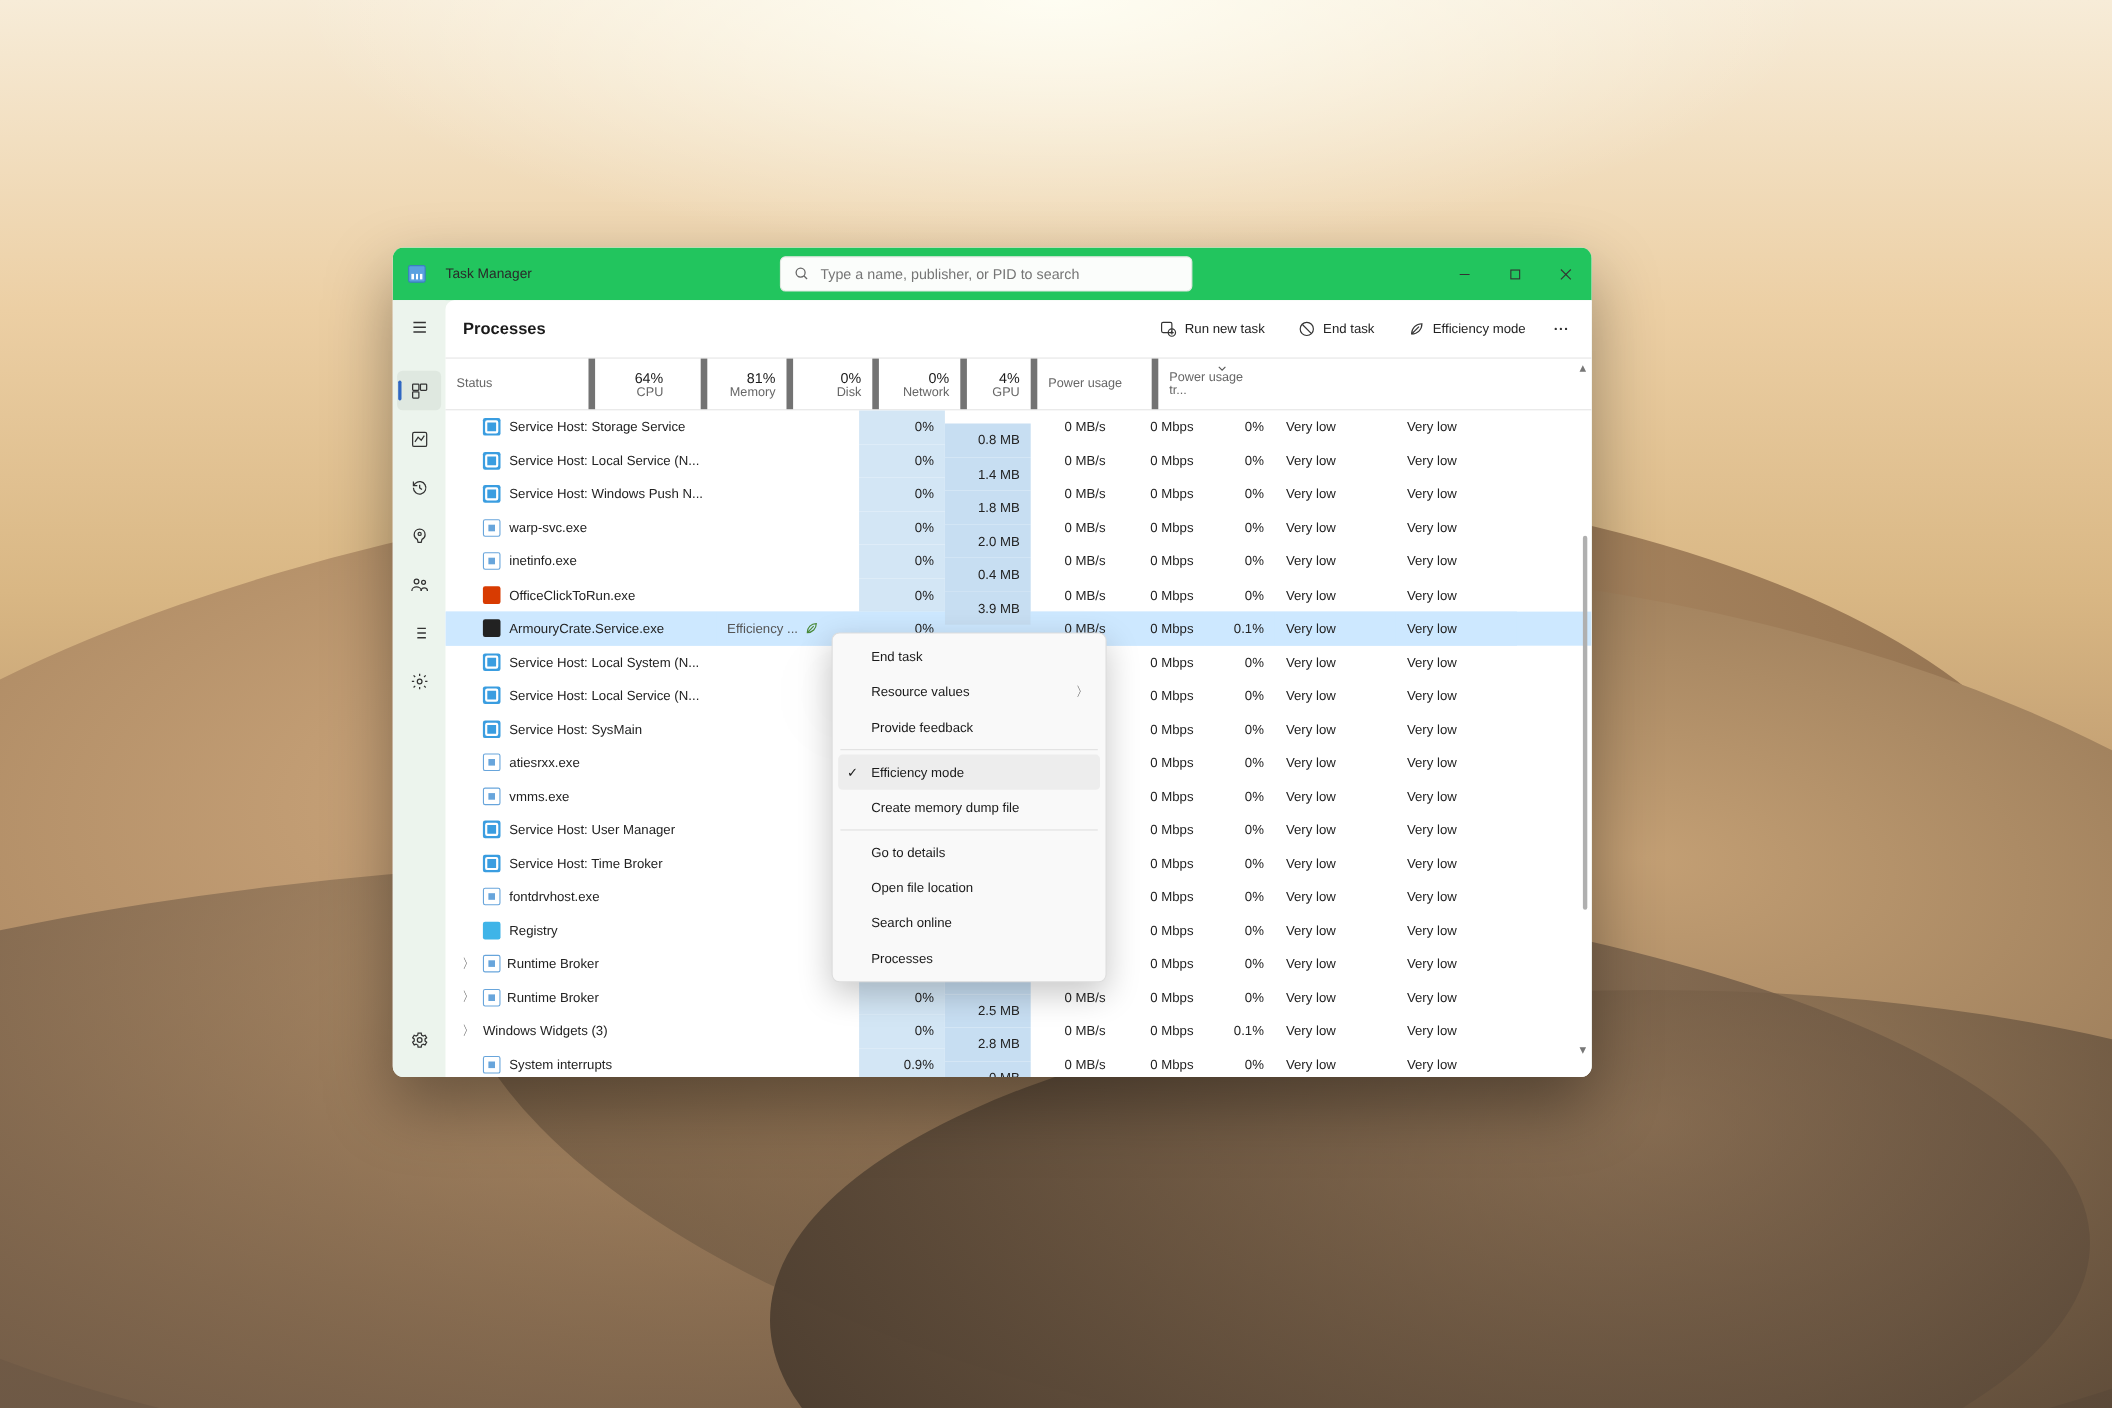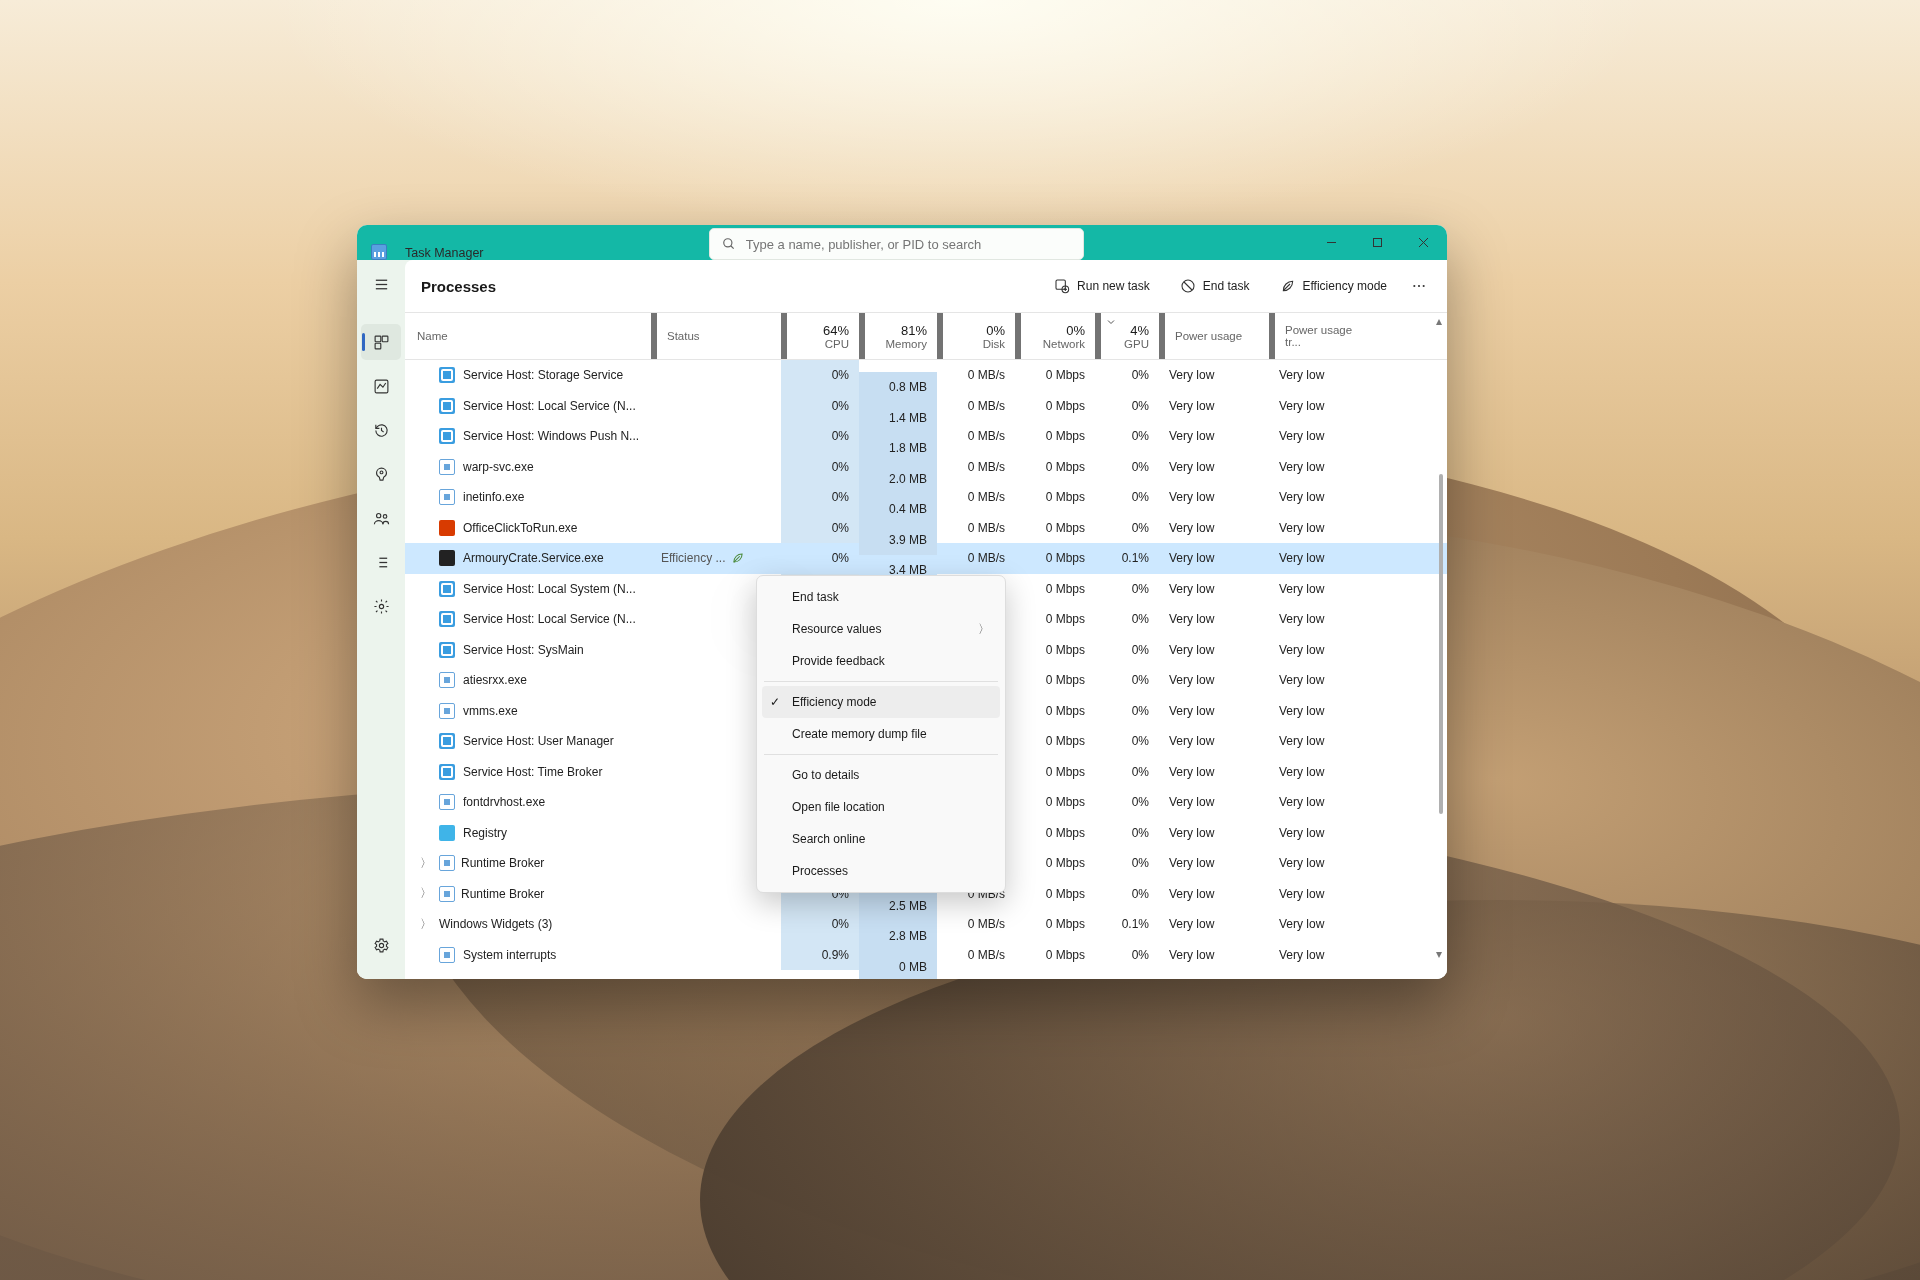--- a/index.html
+++ b/index.html
@@ -5,21 +5,21 @@
 *{box-sizing:border-box;margin:0;padding:0;font-family:"Segoe UI",sans-serif;font-size:12px;}
 body{width:1920px;height:1280px;overflow:hidden;background:linear-gradient(180deg,#f5e8d3 0%,#e6cfa8 30%,#c9a877 55%,#8c6f50 80%,#5a4a3a 100%);position:relative;}
 .desert{position:absolute;inset:0;background:radial-gradient(ellipse 60% 30% at 50% 0%,rgba(255,255,245,.9) 0%,rgba(245,232,211,0) 60%),linear-gradient(180deg,#f7ecd8 0%,#eccfa4 22%,#d9b784 42%,#b8946a 62%,#8d6f52 80%,#5e4c3c 100%);}
 .dune1,.dune2,.dune3,.dune4{position:absolute;border-radius:50%;}
 .dune1{width:2200px;height:900px;left:-300px;top:430px;background:radial-gradient(ellipse at 40% 30%,#cfa97e 0%,#9c7a56 60%,#6d5640 100%);transform:rotate(-4deg);}
 .dune2{width:1800px;height:800px;left:400px;top:520px;background:radial-gradient(ellipse at 60% 30%,#c39f74 0%,#866a4c 60%,#574633 100%);transform:rotate(6deg);}
 .dune3{width:2400px;height:700px;left:-500px;top:780px;background:radial-gradient(ellipse at 50% 20%,#a8866153 0%,#6d5845 70%,#463a2e 100%);}
 .dune4{width:1600px;height:600px;left:700px;top:900px;background:radial-gradient(ellipse at 50% 20%,#8d715480 0%,#4d3e30 80%);}
 
 .win{position:absolute;left:357px;top:225px;width:1090px;height:754px;background:#fff;border-radius:10px;box-shadow:0 25px 60px rgba(0,0,0,.35);overflow:hidden;display:flex;flex-direction:column;}
-.titlebar{height:35px;background:#14b8a6;display:flex;align-items:flex-end;padding:0 0 0 14px;gap:10px;}
+.titlebar{height:48px;background:#22c55e;display:flex;align-items:center;padding:0 0 0 14px;gap:10px;}
 .app-icon{width:16px;height:16px;background:#5aa0e0;border:1px solid #3a7fc0;border-radius:2px;position:relative;}
 .app-icon::after{content:"";position:absolute;left:2px;right:2px;bottom:2px;height:5px;background:linear-gradient(90deg,#fff 0 2px,transparent 2px 4px,#fff 4px 6px,transparent 6px 8px,#fff 8px 10px);}
 .title{font-size:12.5px;color:#2a2a2a;margin-left:8px;}
 .search{margin:0 auto;width:375px;height:32px;background:#fbfdfb;border:1px solid #e1e7e1;border-radius:5px;display:flex;align-items:center;padding:0 12px;gap:10px;color:#6a6a6a;}
 .search input{border:none;outline:none;background:transparent;flex:1;font-size:13px;color:#555;}
 .winbtns{display:flex;height:100%;}
 .winbtn{width:46px;display:flex;align-items:center;justify-content:center;color:#333;}
 
 .body{flex:1;display:flex;min-height:0;background:#ecf4ed;}
 .sidebar{width:48px;background:#ecf4ed;display:flex;flex-direction:column;align-items:center;padding-top:6px;gap:8px;}
@@ -39,21 +39,21 @@
 .table-wrap{flex:1;display:flex;flex-direction:column;min-height:0;position:relative;}
 .thead{display:flex;border-top:1px solid #e5e5e5;border-bottom:1px solid #e5e5e5;height:48px;font-size:12px;color:#555;}
 .th{display:flex;flex-direction:column;justify-content:center;padding:0 10px;border-left:6px solid #737373;}
 .th:first-child{border-left:none;}
 .th .pct{text-align:right;color:#1a1a1a;font-size:13px;}
 .th .lbl{color:#666;font-size:11.5px;}
 .th.right .lbl,.th.right .pct{text-align:right;}
 .th.name{width:246px;padding-left:12px;}
 .th.status{width:130px;}
 .th.cpu{width:78px;}
-.th.mem{width:78px;}
+.th.mem{width:78px;margin-left:24px;}
 .th.disk{width:78px;}
 .th.net{width:80px;}
 .th.gpu{width:64px;}
 .th.pw{width:110px;}
 .th.pwt{width:110px;}
 .chev{position:absolute;left:700px;top:4px;color:#555;}
 .tbody{flex:1;overflow:hidden;position:relative;}
 .row{display:flex;height:30.5px;align-items:center;font-size:12px;color:#222;}
 .row.sel{background:#cde8ff;}
 .row.sel .cell{background:#cde8ff!important;}
@@ -237,23 +237,20 @@
             <svg width="18" height="18" viewBox="0 0 24 24" fill="#333">
               <circle cx="5" cy="12" r="1.6"></circle>
               <circle cx="12" cy="12" r="1.6"></circle>
               <circle cx="19" cy="12" r="1.6"></circle>
             </svg>
           </div>
       </div>
 
       <div class="table-wrap">
         <div class="thead">
-          <div class="th name">
-              <span class="lbl">Name</span>
-            </div>
           <div class="th status">
               <span class="lbl">Status</span>
             </div>
           <div class="th cpu right">
               <span class="pct">64%</span>
               <span class="lbl">CPU</span>
             </div>
           <div class="th mem right">
               <span class="pct">81%</span>
               <span class="lbl">Memory</span>

